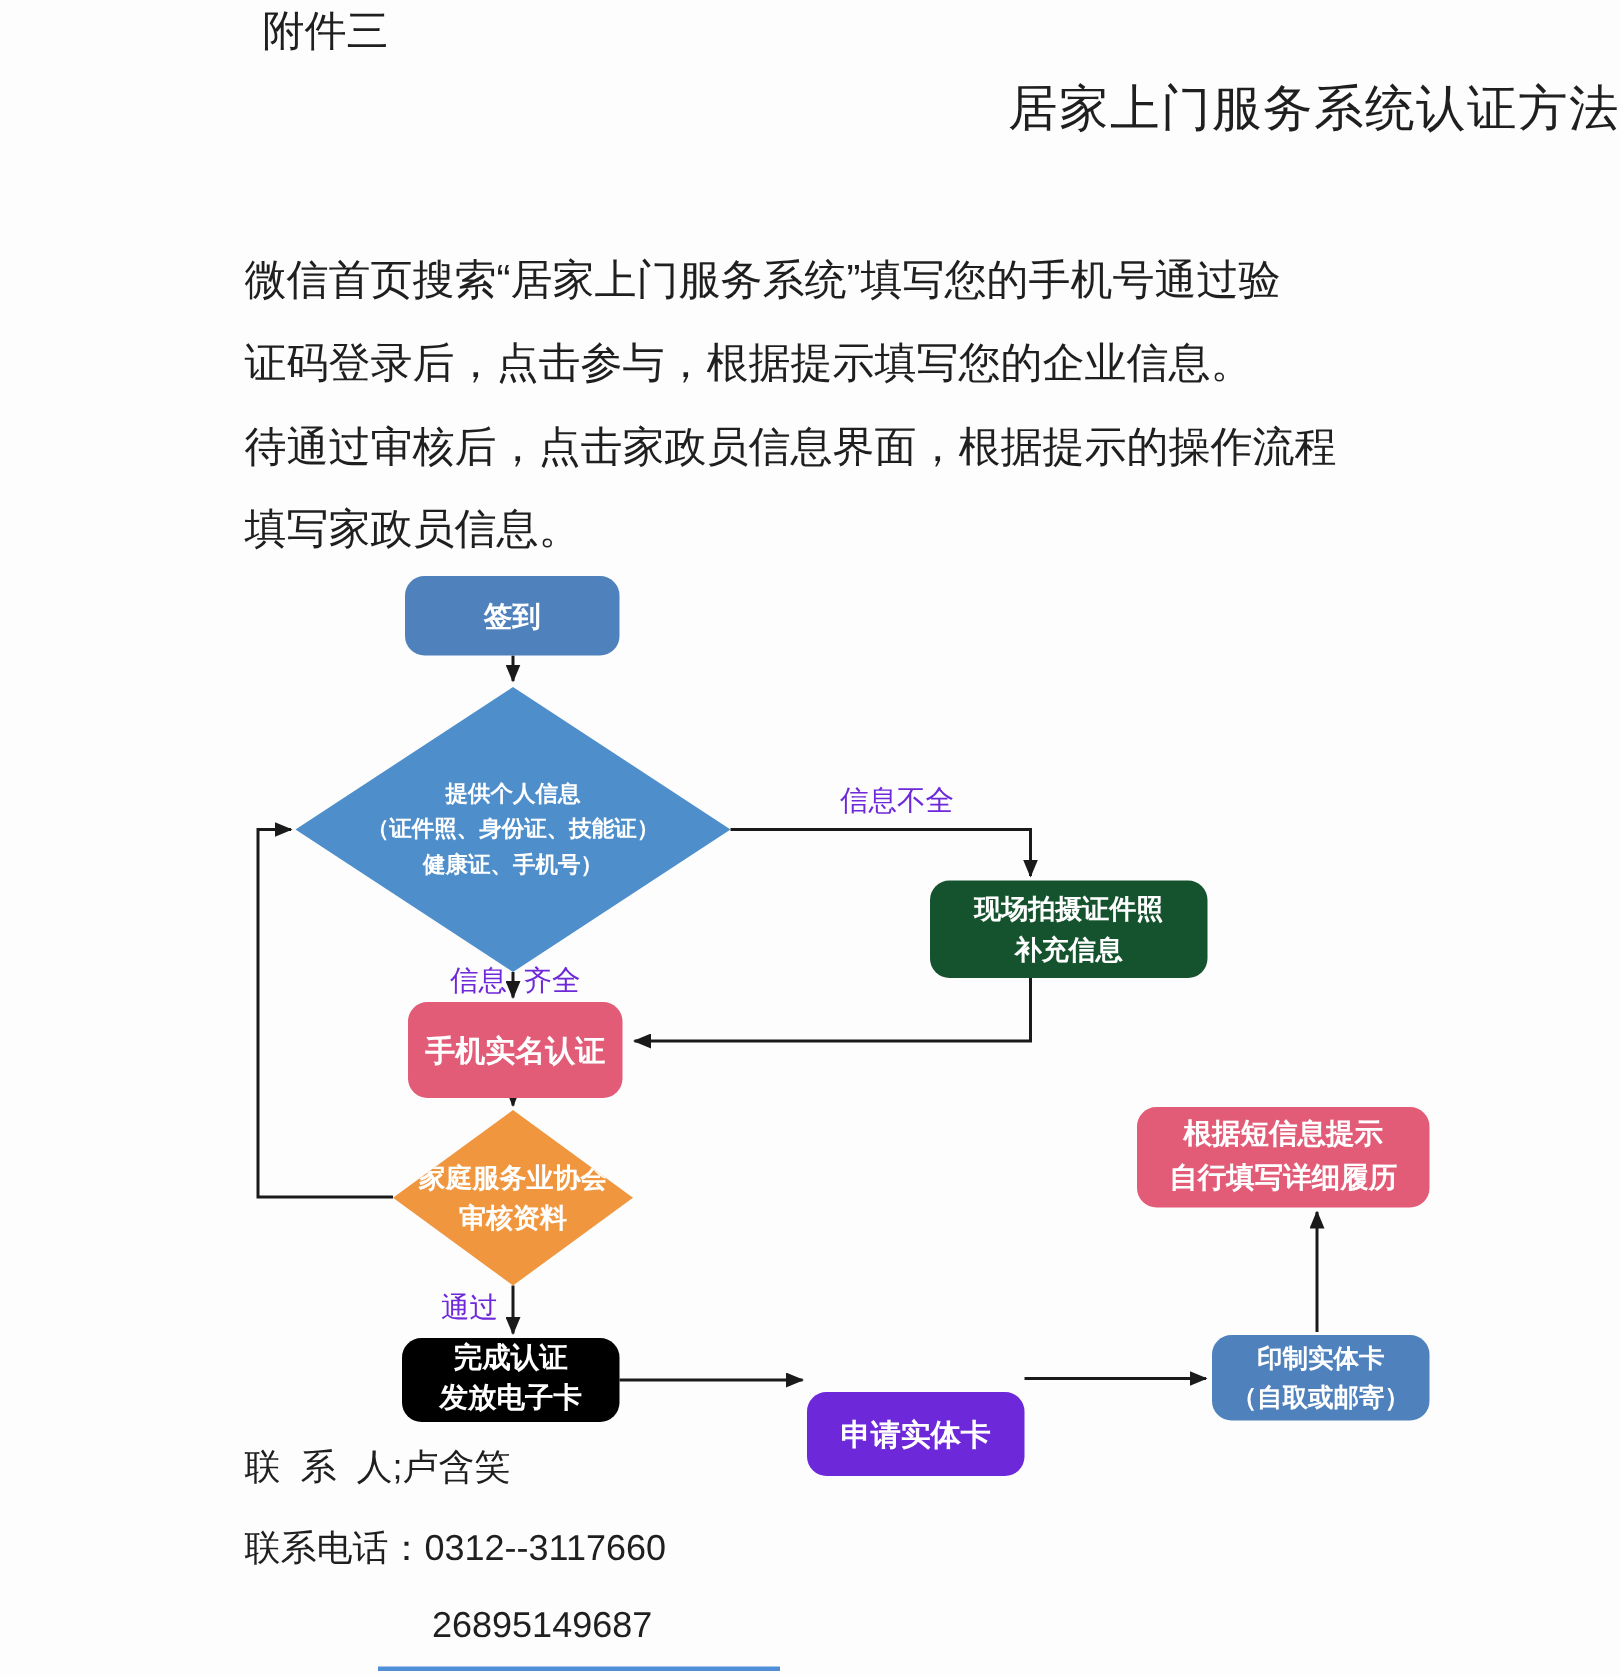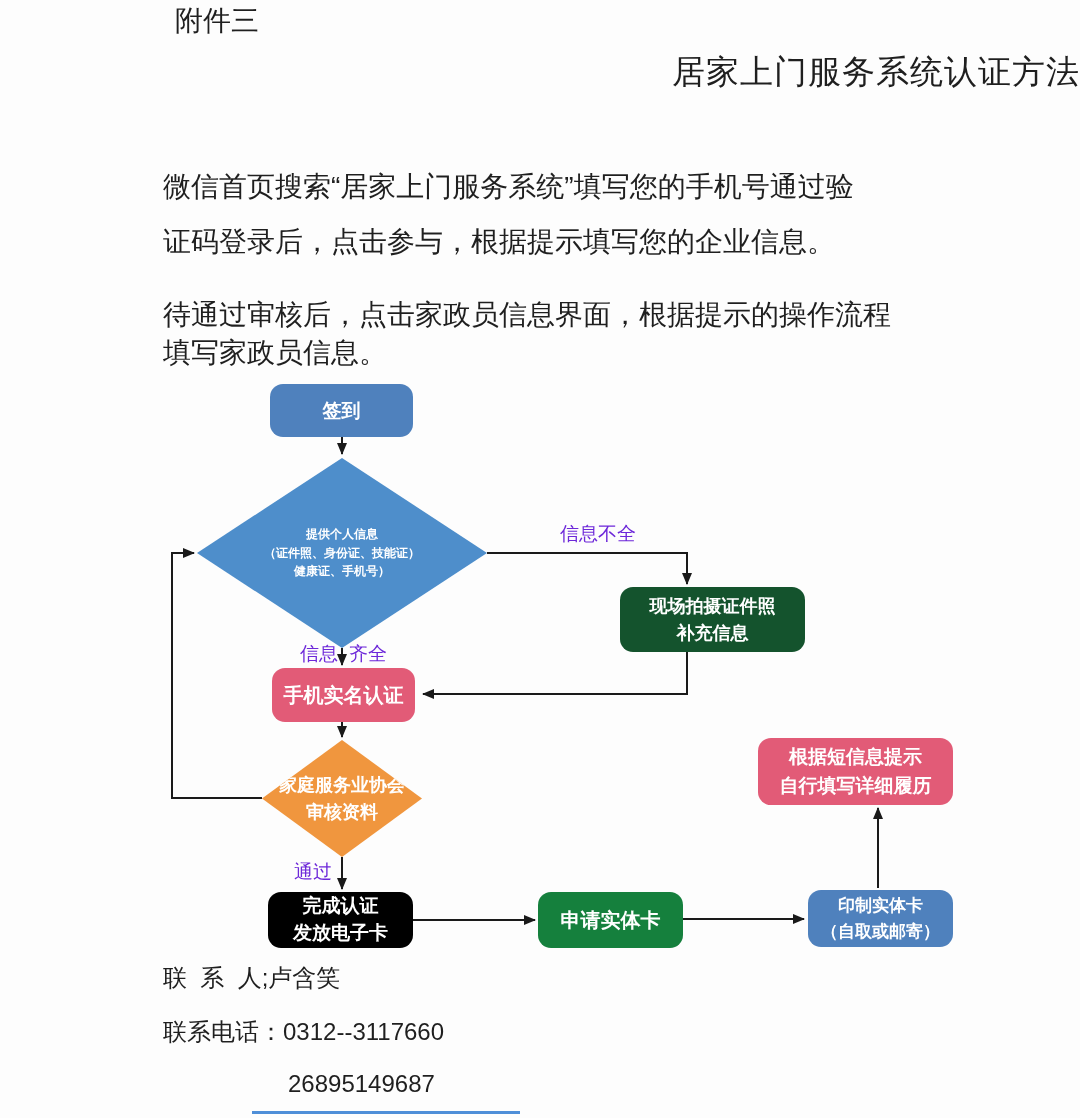--- a/index.html
+++ b/index.html
@@ -15,37 +15,37 @@
   .abs { position: absolute; }
   .attach { left: 163px; top: 2px; font-size: 28px; margin-left: 12px; }
   .title {
     left: 0; top: 50px; width: 1080px;
     text-align: right; font-size: 33px; font-weight: 500;
     letter-spacing: 1px;
   }
   .pline { left: 163px; font-size: 28px; white-space: pre; }
   .pl0 { top: 168px; }
   .pl1 { top: 223px; }
-  .pl2 { top: 296px; }
+  .pl2 { top: 279px; }
   .pl3 { top: 334px; text-align: center; }
 
   .edges { left: 0; top: 0; pointer-events: none; }
 
   .node {
     display: flex; flex-direction: column;
     align-items: center; justify-content: center;
     color: #ffffff; font-weight: bold; text-align: center; border-radius: 13px;
   }
   .node span { display: block; }
   .diamond { clip-path: polygon(50% 0, 100% 50%, 50% 100%, 0 50%); }
 
   .n-signin   { left: 270px; top: 384px; width: 143px; height: 53px; font-size: 19px; }
-  .n-provide  { left: 197px; top: 458px; width: 290px; height: 190px; font-size: 12px; line-height: 1.55; }
+  .n-provide  { left: 197px; top: 458px; width: 290px; height: 190px; font-size: 15px; line-height: 1.55; }
   .n-onsite   { left: 620px; top: 587px; width: 185px; height: 65px; font-size: 18px; line-height: 1.45; }
-  .n-realname { left: 272px; top: 668px; width: 143px; height: 54px; font-size: 20px; }
+  .n-realname { left: 272px; top: 668px; width: 143px; height: 64px; font-size: 20px; }
   .n-review   { left: 262px; top: 740px; width: 160px; height: 117px; font-size: 18px; line-height: 1.5; }
   .n-complete { left: 268px; top: 892px; width: 145px; height: 56px; font-size: 19px; line-height: 1.4; }
   .n-apply    { left: 538px; top: 892px; width: 145px; height: 56px; font-size: 20px; }
   .n-print    { left: 808px; top: 890px; width: 145px; height: 57px; font-size: 17px; line-height: 1.5; }
   .n-resume   { left: 758px; top: 738px; width: 195px; height: 67px; font-size: 19px; line-height: 1.5; }
 
   .elabel { font-size: 19px; color: #6d28d9; white-space: nowrap; }
   .lbl-incomplete { left: 560px; top: 521px; }
   .lbl-info       { left: 300px; top: 641px; }
   .lbl-qi         { left: 349px; top: 641px; }
@@ -112,21 +112,21 @@
   <div class="abs node diamond n-review" style="background-color: rgb(240, 150, 62);">
     <span>家庭服务业协会</span>
     <span>审核资料</span>
   </div>
 
   <div class="abs node n-complete" style="background-color: #000000;">
     <span>完成认证</span>
     <span>发放电子卡</span>
   </div>
 
-  <div class="abs node n-apply" style="background-color: #15803d;">
+  <div class="abs node n-apply" style="background-color: #6d28d9; margin-top: 36px;">
     <span>申请实体卡</span>
   </div>
 
   <div class="abs node n-resume" style="background-color: rgb(226, 91, 119);">
     <span>根据短信息提示</span>
     <span>自行填写详细履历</span>
   </div>
 
   <div class="abs node n-print" style="background-color: rgb(79, 129, 189);">
     <span>印制实体卡</span>

